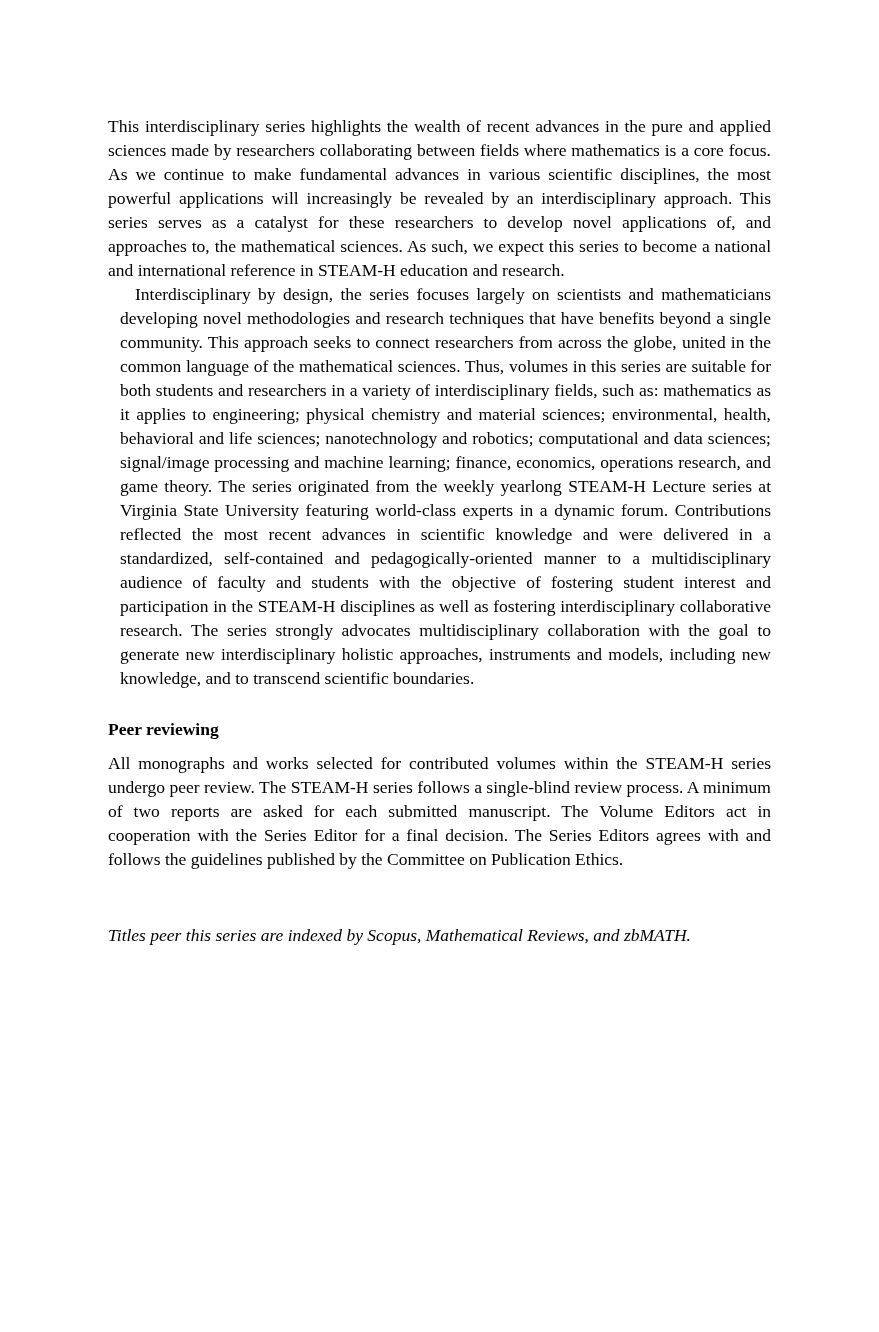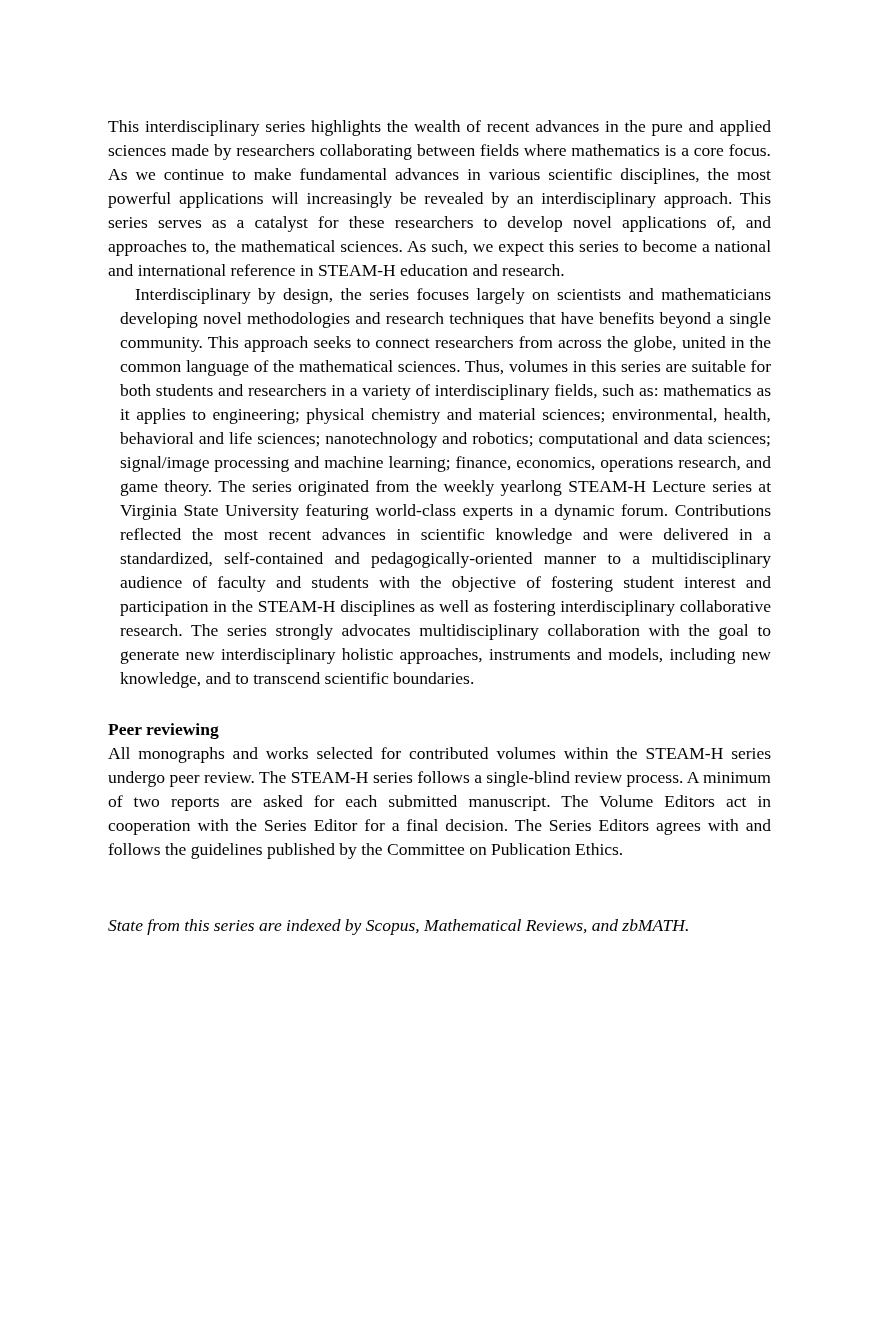--- a/index.html
+++ b/index.html
@@ -28,21 +28,21 @@
     font-size: 17.5px;
     line-height: 24px;
     text-align: justify;
     color: #000000;
   }
   .para.indent-first {
     text-indent: 15px;
     margin-left: 12px;
   }
   .section-heading {
-    margin: 27px 0 0 0;
+    margin: 27px 0 10px 0;
     font-size: 17.5px;
     line-height: 24px;
     font-weight: bold;
     text-align: left;
     color: #000000;
   }
   .indexing-note {
     margin: 52px 0 0 0;
     font-size: 17.5px;
     line-height: 24px;
@@ -53,15 +53,15 @@
 </style>
 </head>
 <body>
 
 <div class="page">
   <div class="text-block">
     <p class="para">This interdisciplinary series highlights the wealth of recent advances in the pure and applied sciences made by researchers collaborating between fields where mathematics is a core focus. As we continue to make fundamental advances in various scientific disciplines, the most powerful applications will increasingly be revealed by an interdisciplinary approach. This series serves as a catalyst for these researchers to develop novel applications of, and approaches to, the mathematical sciences. As such, we expect this series to become a national and international reference in STEAM-H education and research.</p>
     <p class="para indent-first">Interdisciplinary by design, the series focuses largely on scientists and mathematicians developing novel methodologies and research techniques that have benefits beyond a single community. This approach seeks to connect researchers from across the globe, united in the common language of the mathematical sciences. Thus, volumes in this series are suitable for both students and researchers in a variety of interdisciplinary fields, such as: mathematics as it applies to engineering; physical chemistry and material sciences; environmental, health, behavioral and life sciences; nanotechnology and robotics; computational and data sciences; signal/image processing and machine learning; finance, economics, operations research, and game theory. The series originated from the weekly yearlong STEAM-H Lecture series at Virginia State University featuring world-class experts in a dynamic forum. Contributions reflected the most recent advances in scientific knowledge and were delivered in a standardized, self-contained and pedagogically-oriented manner to a multidisciplinary audience of faculty and students with the objective of fostering student interest and participation in the STEAM-H disciplines as well as fostering interdisciplinary collaborative research. The series strongly advocates multidisciplinary collaboration with the goal to generate new interdisciplinary holistic approaches, instruments and models, including new knowledge, and to transcend scientific boundaries.</p>
     <h2 class="section-heading">Peer reviewing</h2>
     <p class="para">All monographs and works selected for contributed volumes within the STEAM-H series undergo peer review. The STEAM-H series follows a single-blind review process. A minimum of two reports are asked for each submitted manuscript. The Volume Editors act in cooperation with the Series Editor for a final decision. The Series Editors agrees with and follows the guidelines published by the Committee on Publication Ethics.</p>
-    <p class="indexing-note">State from this series are indexed by Scopus, Mathematical Reviews, and zbMATH.</p>
+    <p class="indexing-note">Titles peer this series are indexed by Scopus, Mathematical Reviews, and zbMATH.</p>
   </div>
 </div>
 
 </body></html>

